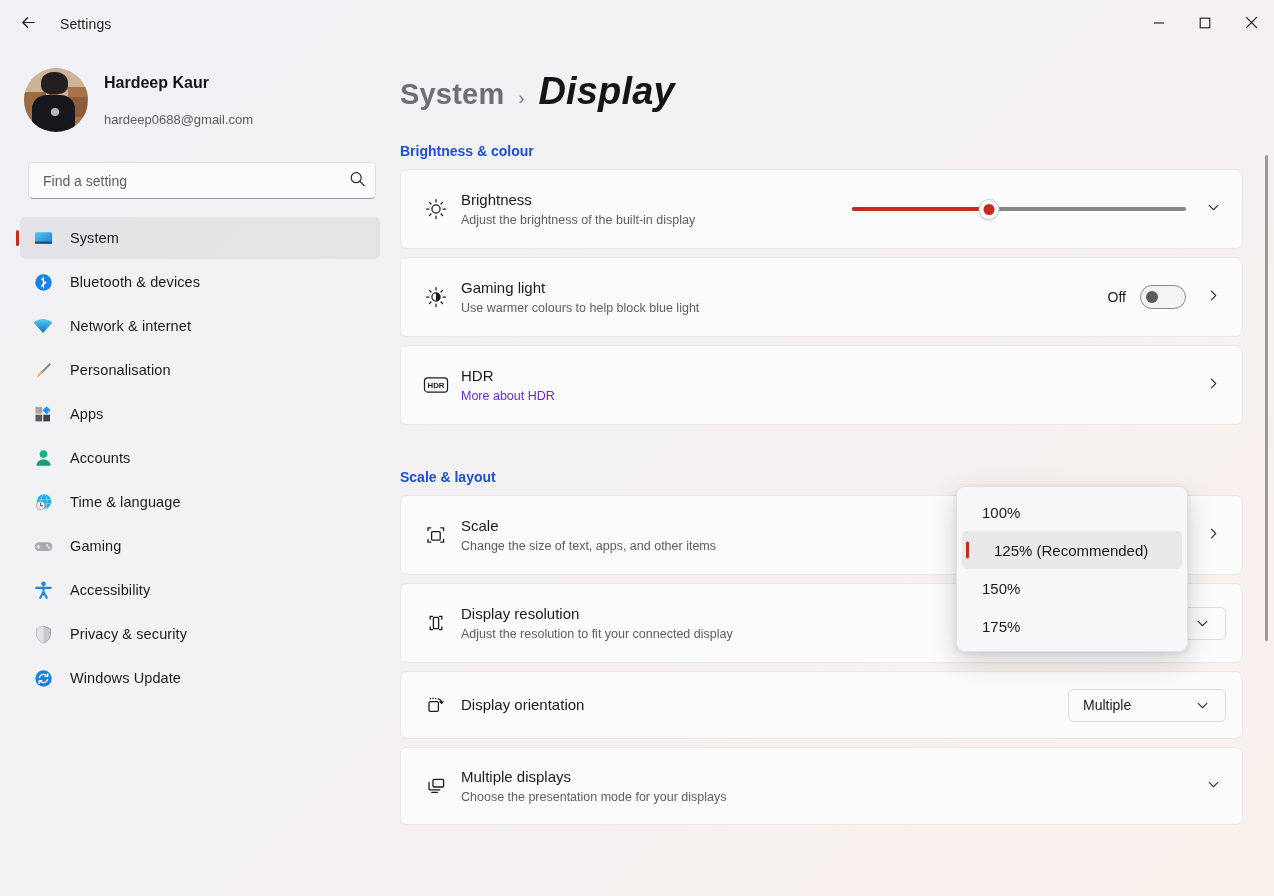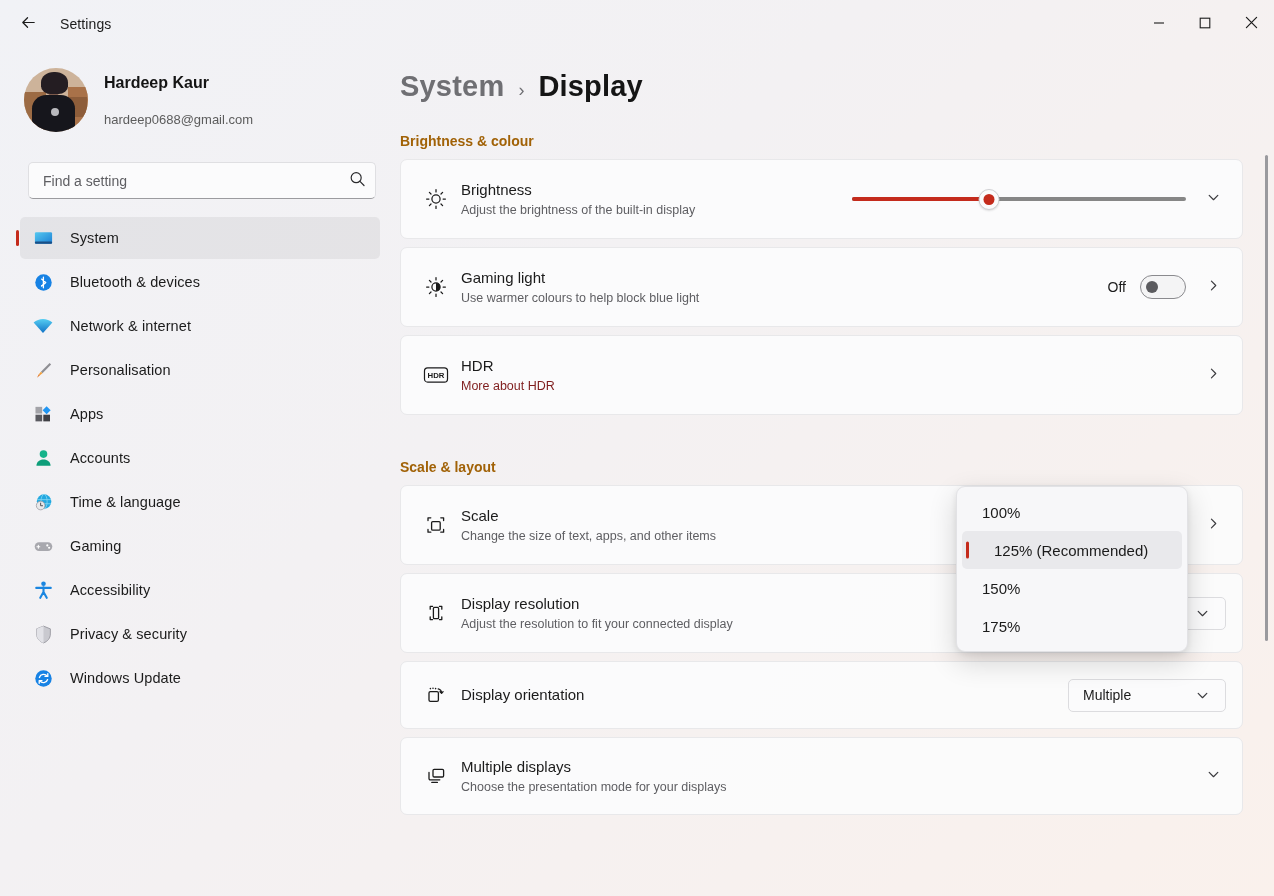--- a/index.html
+++ b/index.html
@@ -100,24 +100,24 @@
     position: absolute; left: 392px; top: 48px;
     width: 882px; height: 848px;
     overflow: hidden;
   }
   .breadcrumb {
     display: flex; align-items: baseline; gap: 14px;
     padding: 22px 0 0 8px;
   }
   .bc-parent { font-size: 29px; font-weight: 600; color: #6f6f73; cursor: pointer; letter-spacing: .2px;}
   .bc-sep { font-size: 18px; color: #6f6f73; }
-  .bc-current { font-size: 29px; font-weight: 600; color: #151515; letter-spacing: .2px;}
+  .bc-current { font-size: 38px; font-weight: 600; color: #151515; letter-spacing: .2px; font-style: italic;}
 
   .section-title {
-    font-size: 14px; font-weight: 700; color: #a16207;
+    font-size: 14px; font-weight: 700; color: #1d4ed8;
     margin: 30px 0 10px 8px;
   }
   .section-title.second { margin-top: 44px; }
 
   .card {
     width: 843px; margin-left: 8px;
     background: #fbfbfcf0;
     border: 1px solid #e8e8ea;
     border-radius: 7px;
     display: flex; align-items: center;
@@ -126,21 +126,21 @@
     position: relative;
     cursor: pointer;
   }
   .card.h80 { height: 80px; }
   .card.h68 { height: 68px; }
   .card.h78 { height: 78px; }
   .card-icon { width: 34px; flex: none; display: flex; align-items: center; justify-content: center; color: #1b1b1b;}
   .card-text { margin-left: 8px; min-width: 0; }
   .card-title { font-size: 15px; color: #1b1b1b; line-height: 20px; }
   .card-sub { font-size: 12.5px; color: #5e5e62; margin-top: 2px; line-height: 17px; }
-  .card-sub.link { color: #7f1d1d; }
+  .card-sub.link { color: #6d28d9; }
   .card-right { margin-left: auto; display: flex; align-items: center; gap: 14px; }
 
   
   .slider { width: 334px; height: 22px; position: relative; display: flex; align-items: center; }
   .slider .track { position: absolute; left: 0; right: 0; height: 4px; border-radius: 2px; background: #868686; }
   .slider .fill { position: absolute; left: 0; height: 4px; border-radius: 2px; background: #c42b1c; }
   .slider .thumb {
     position: absolute; width: 21px; height: 21px; border-radius: 50%;
     background: #fbfbfc; border: 1px solid #d0d0d3;
     display: flex; align-items: center; justify-content: center;

